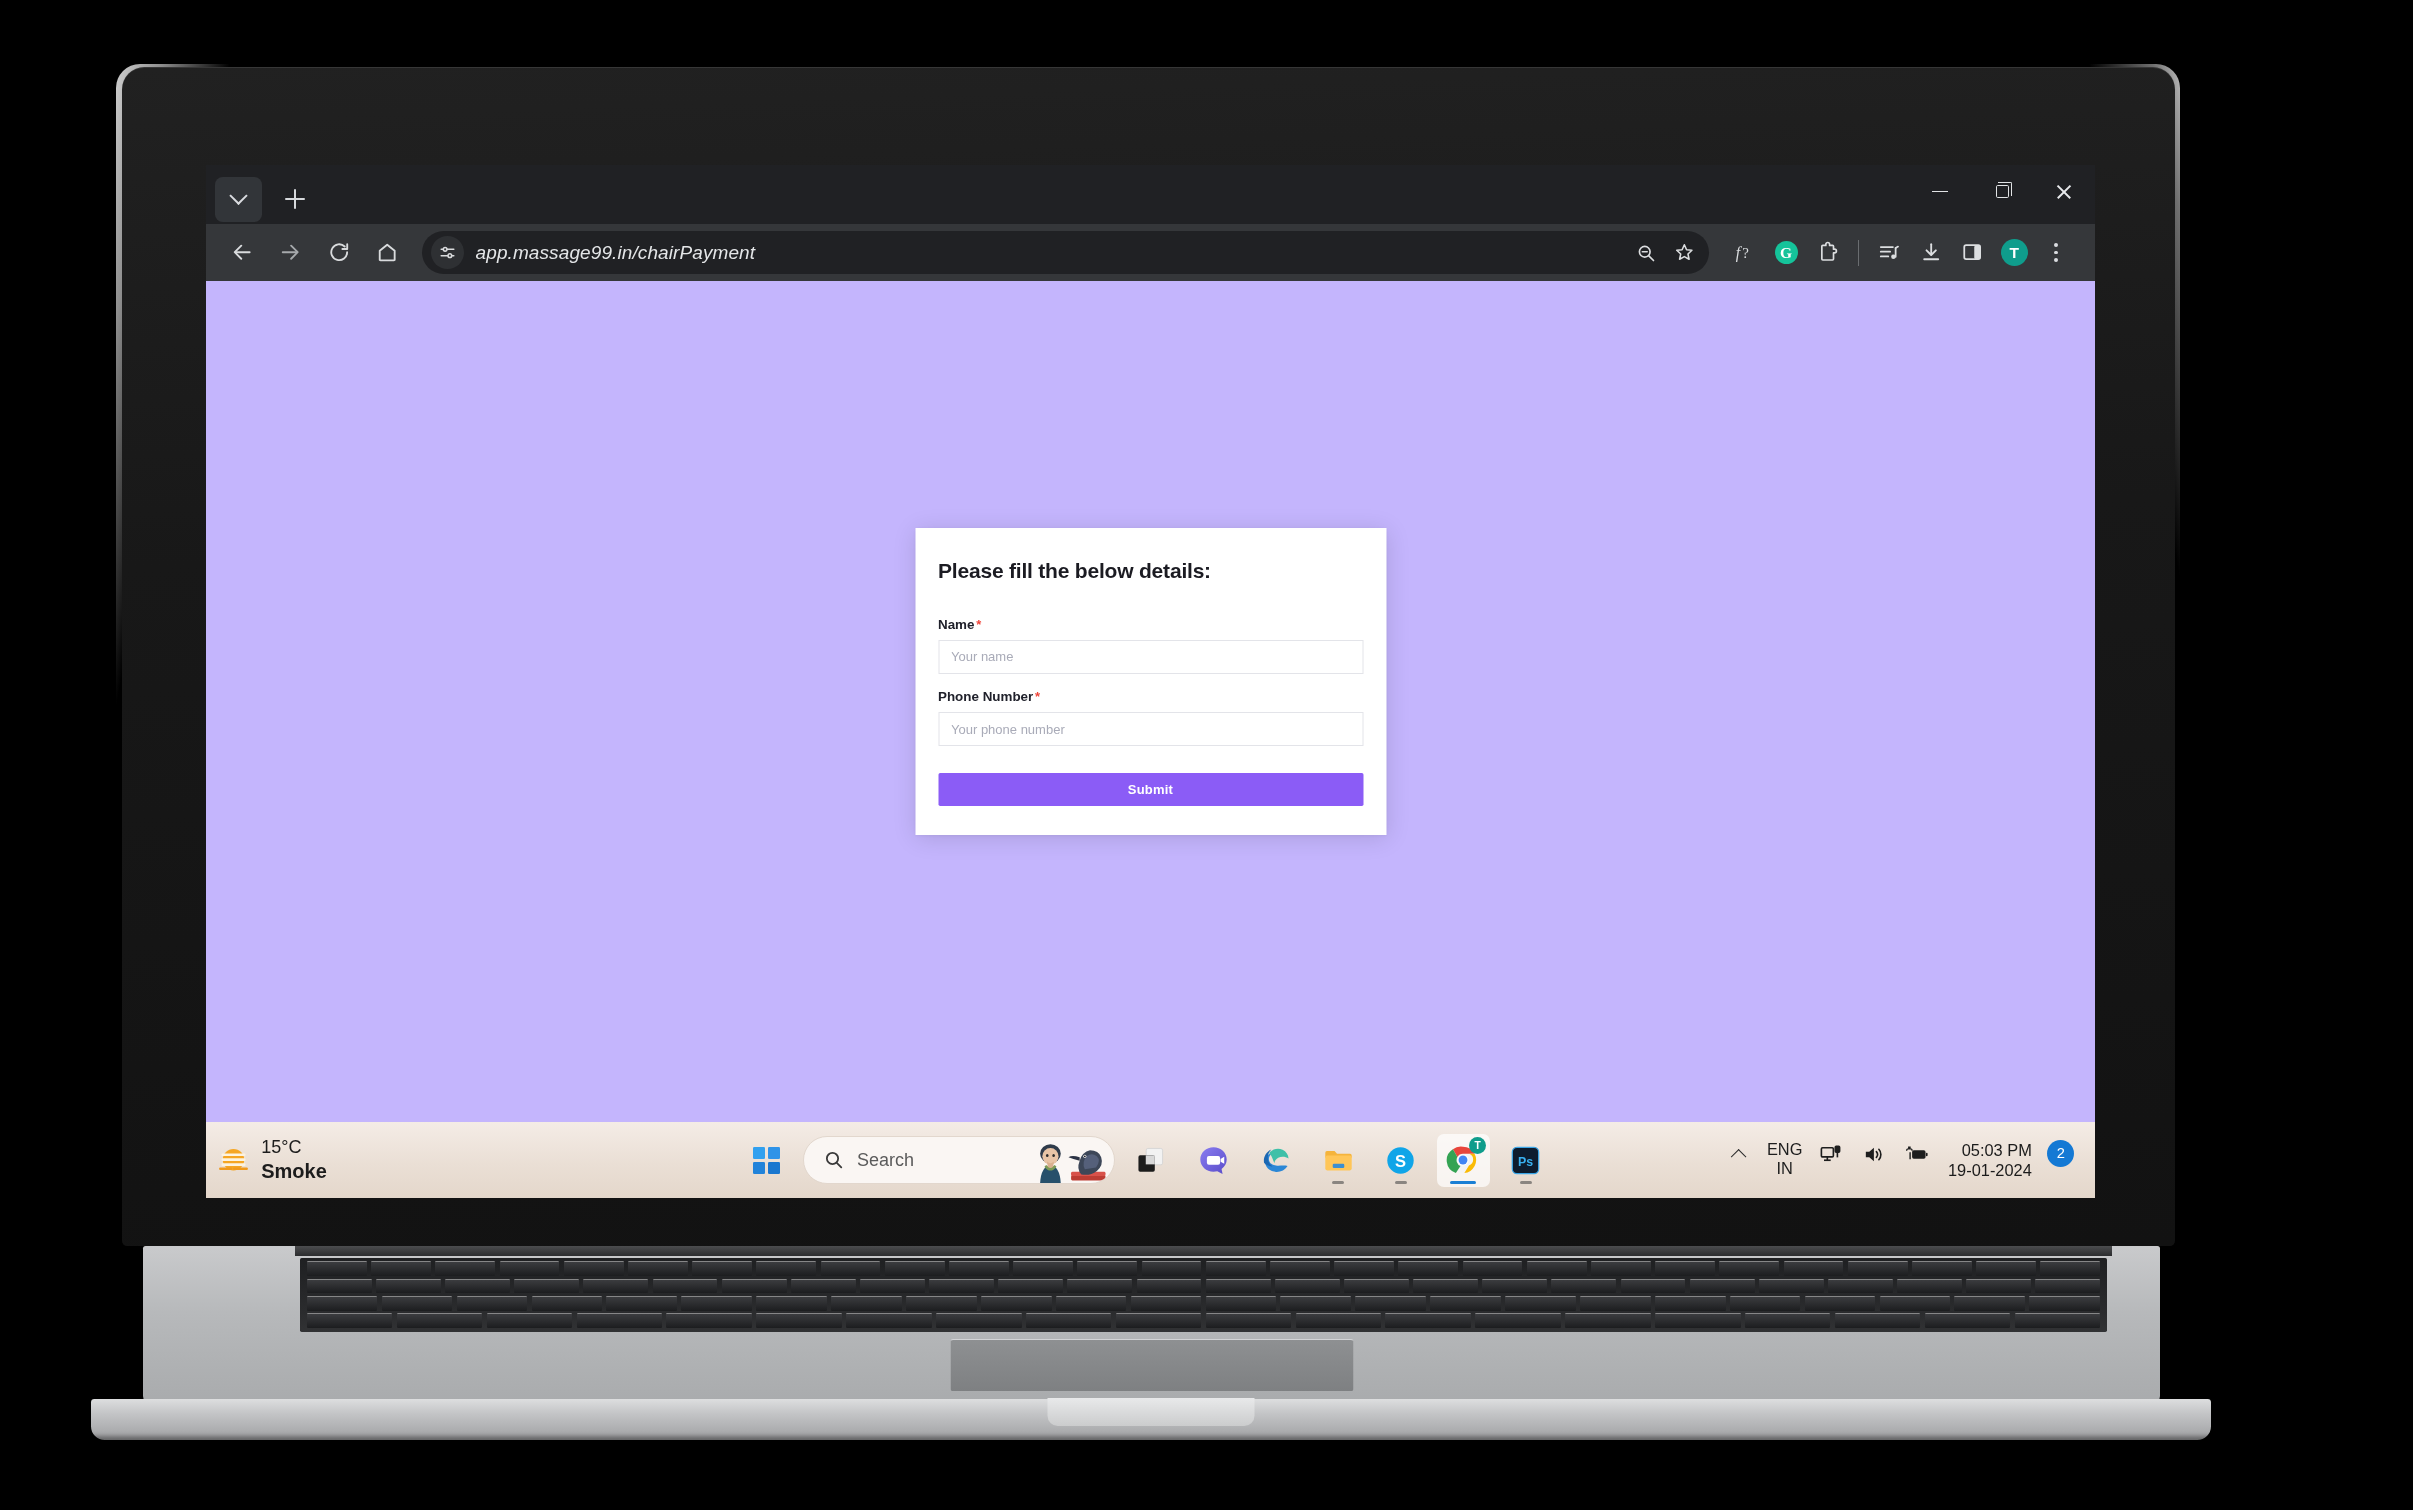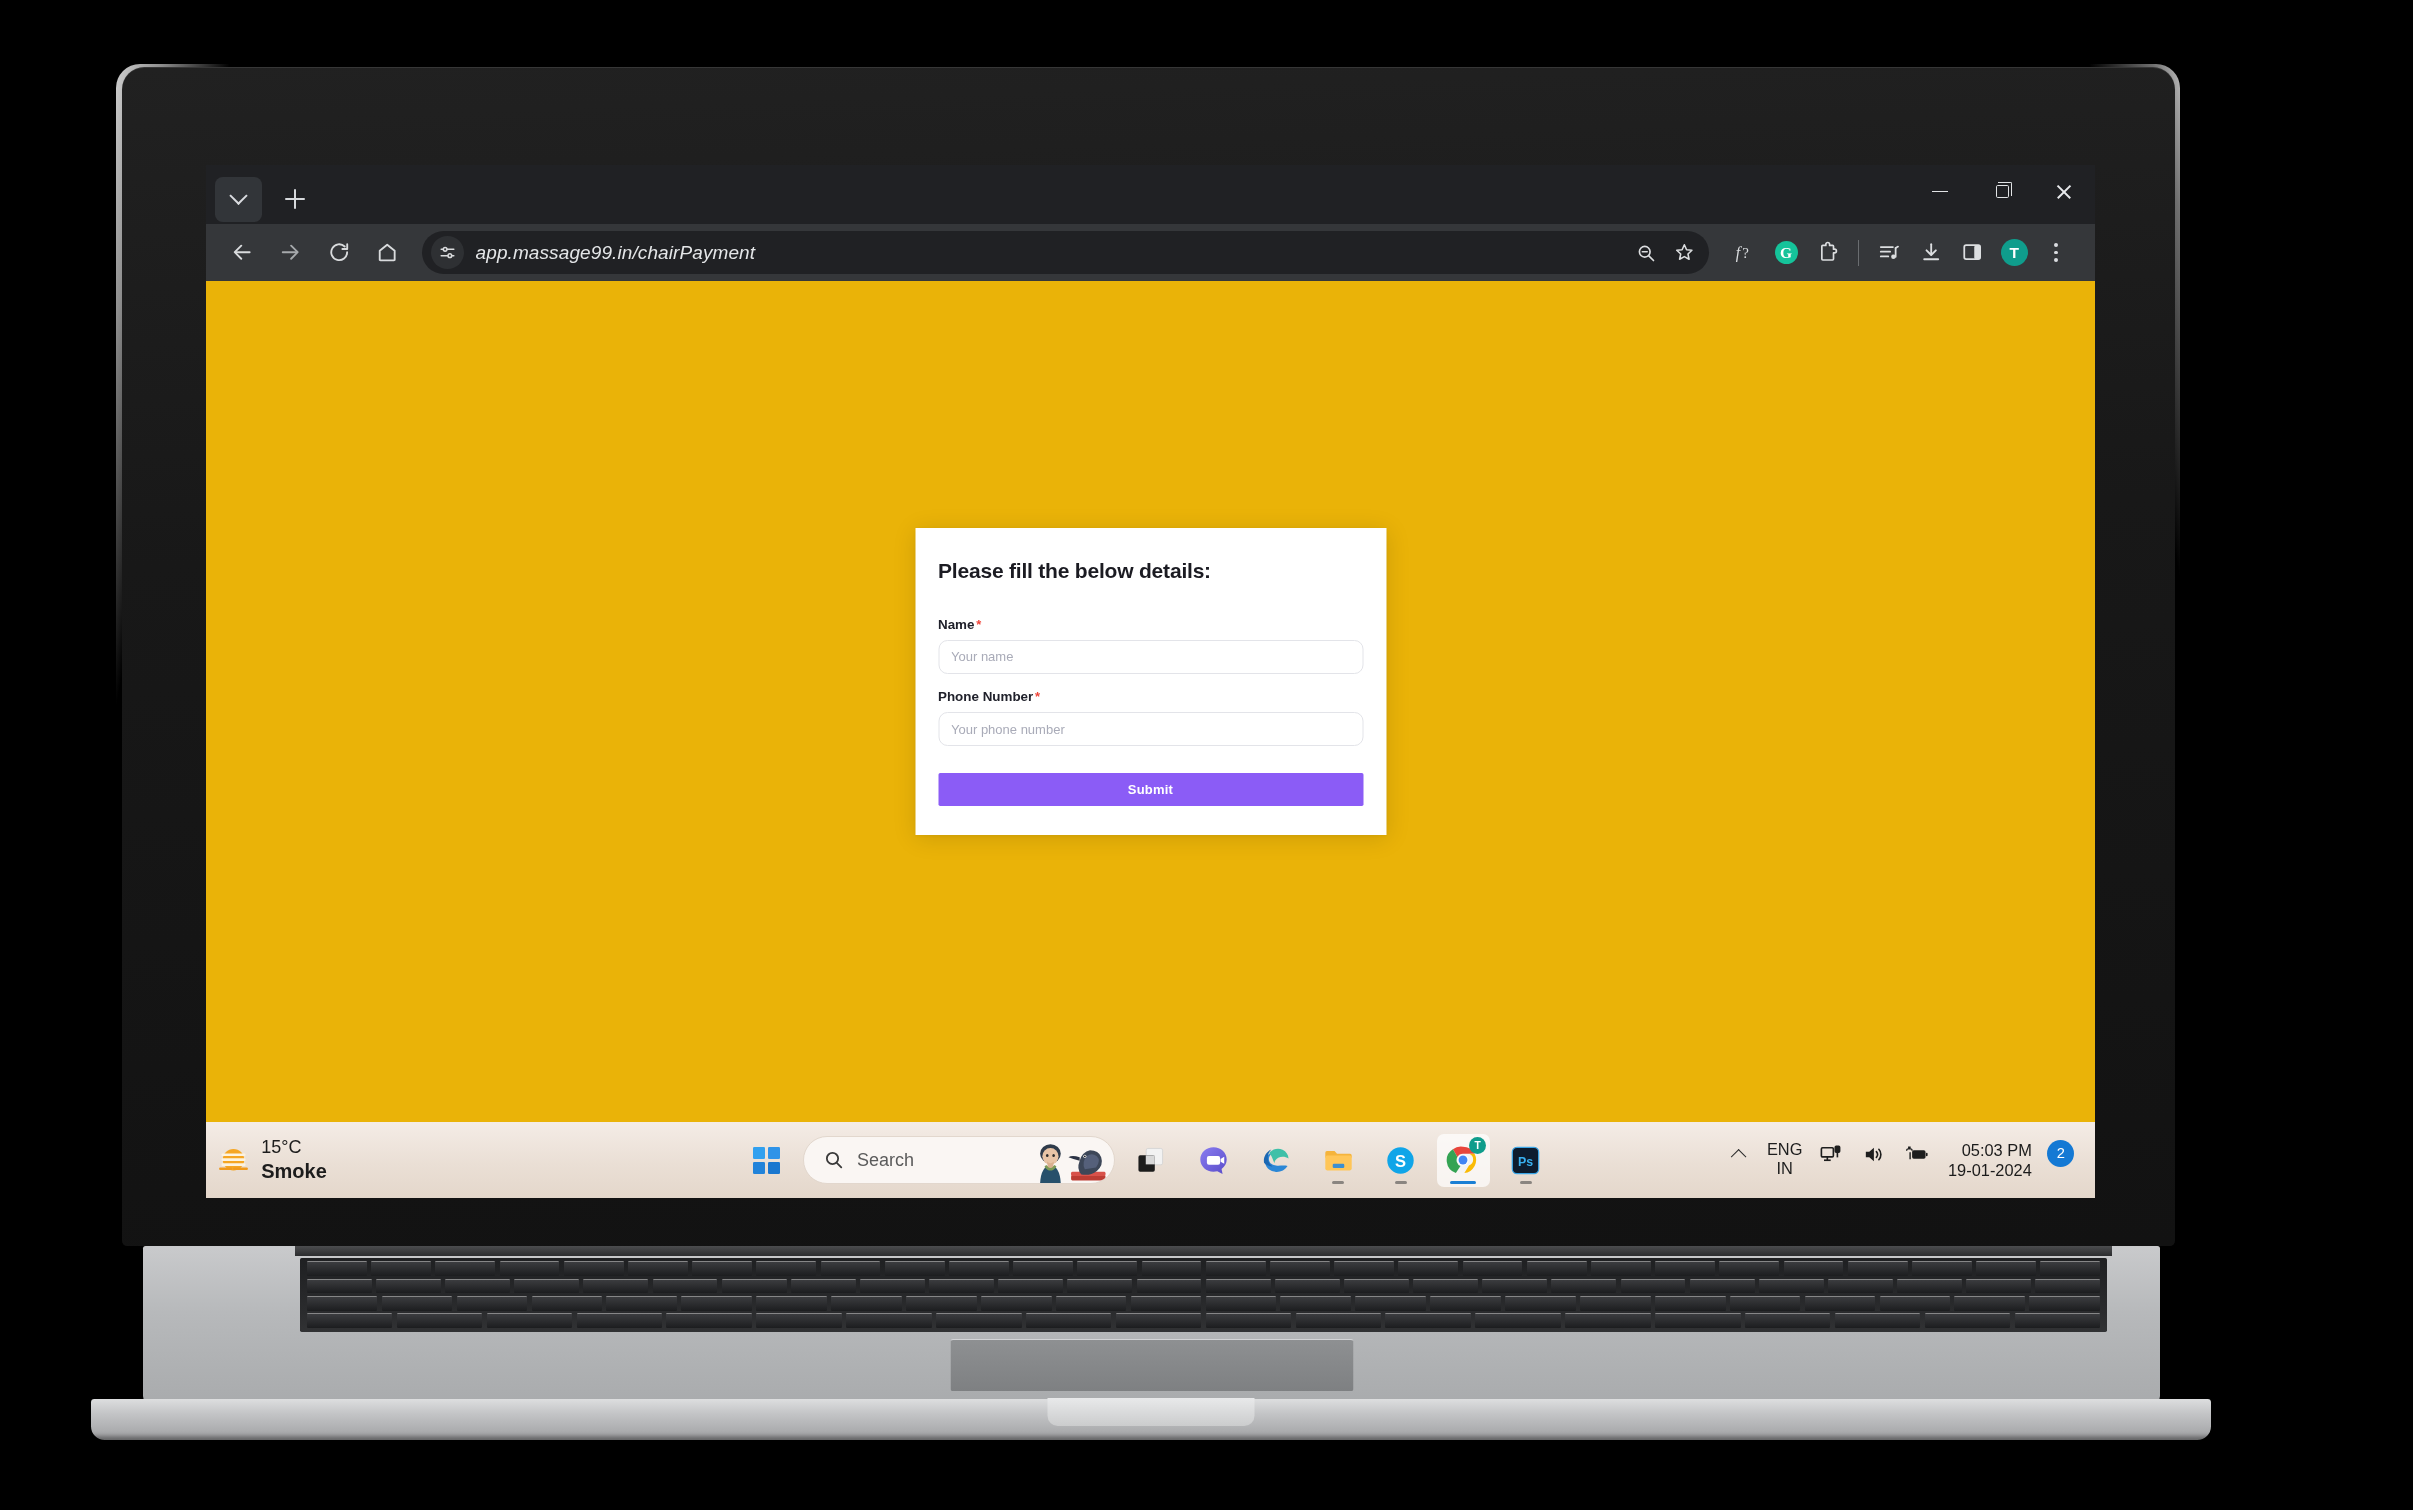--- a/index.html
+++ b/index.html
@@ -290,21 +290,21 @@
     display: flex; flex-direction: column; gap: 3.4px; align-items: center;
   }
   #menu-dots span {
     width: 3.9px; height: 3.9px; border-radius: 50%; background: #dadce0;
     display: block;
   }
 
   
   #page-viewport {
     flex: 1;
-    background: #eab308;
+    background: #c4b5fd;
     position: relative;
     overflow: hidden;
   }
 
   #form-card {
     position: absolute;
     left: 50%;
     top: 247px;
     transform: translateX(-50%);
     width: 471px;
@@ -329,21 +329,21 @@
   }
   .req-star {
     color: #f0453a;
     font-size: 13px;
     margin-left: 1.7px;
   }
   .field-input {
     width: 100%;
     height: 34px;
     border: 0.9px solid #e3e4e9;
-    border-radius: 9px;
+    border-radius: 0;
     padding: 0 12px;
     font-size: 13px;
     color: #33343d;
     font-family: "Liberation Sans", sans-serif;
     background: #ffffff;
     outline: none;
   }
   .field-input::placeholder { color: #a9abb8; }
   #submit-button {
     width: 100%;

